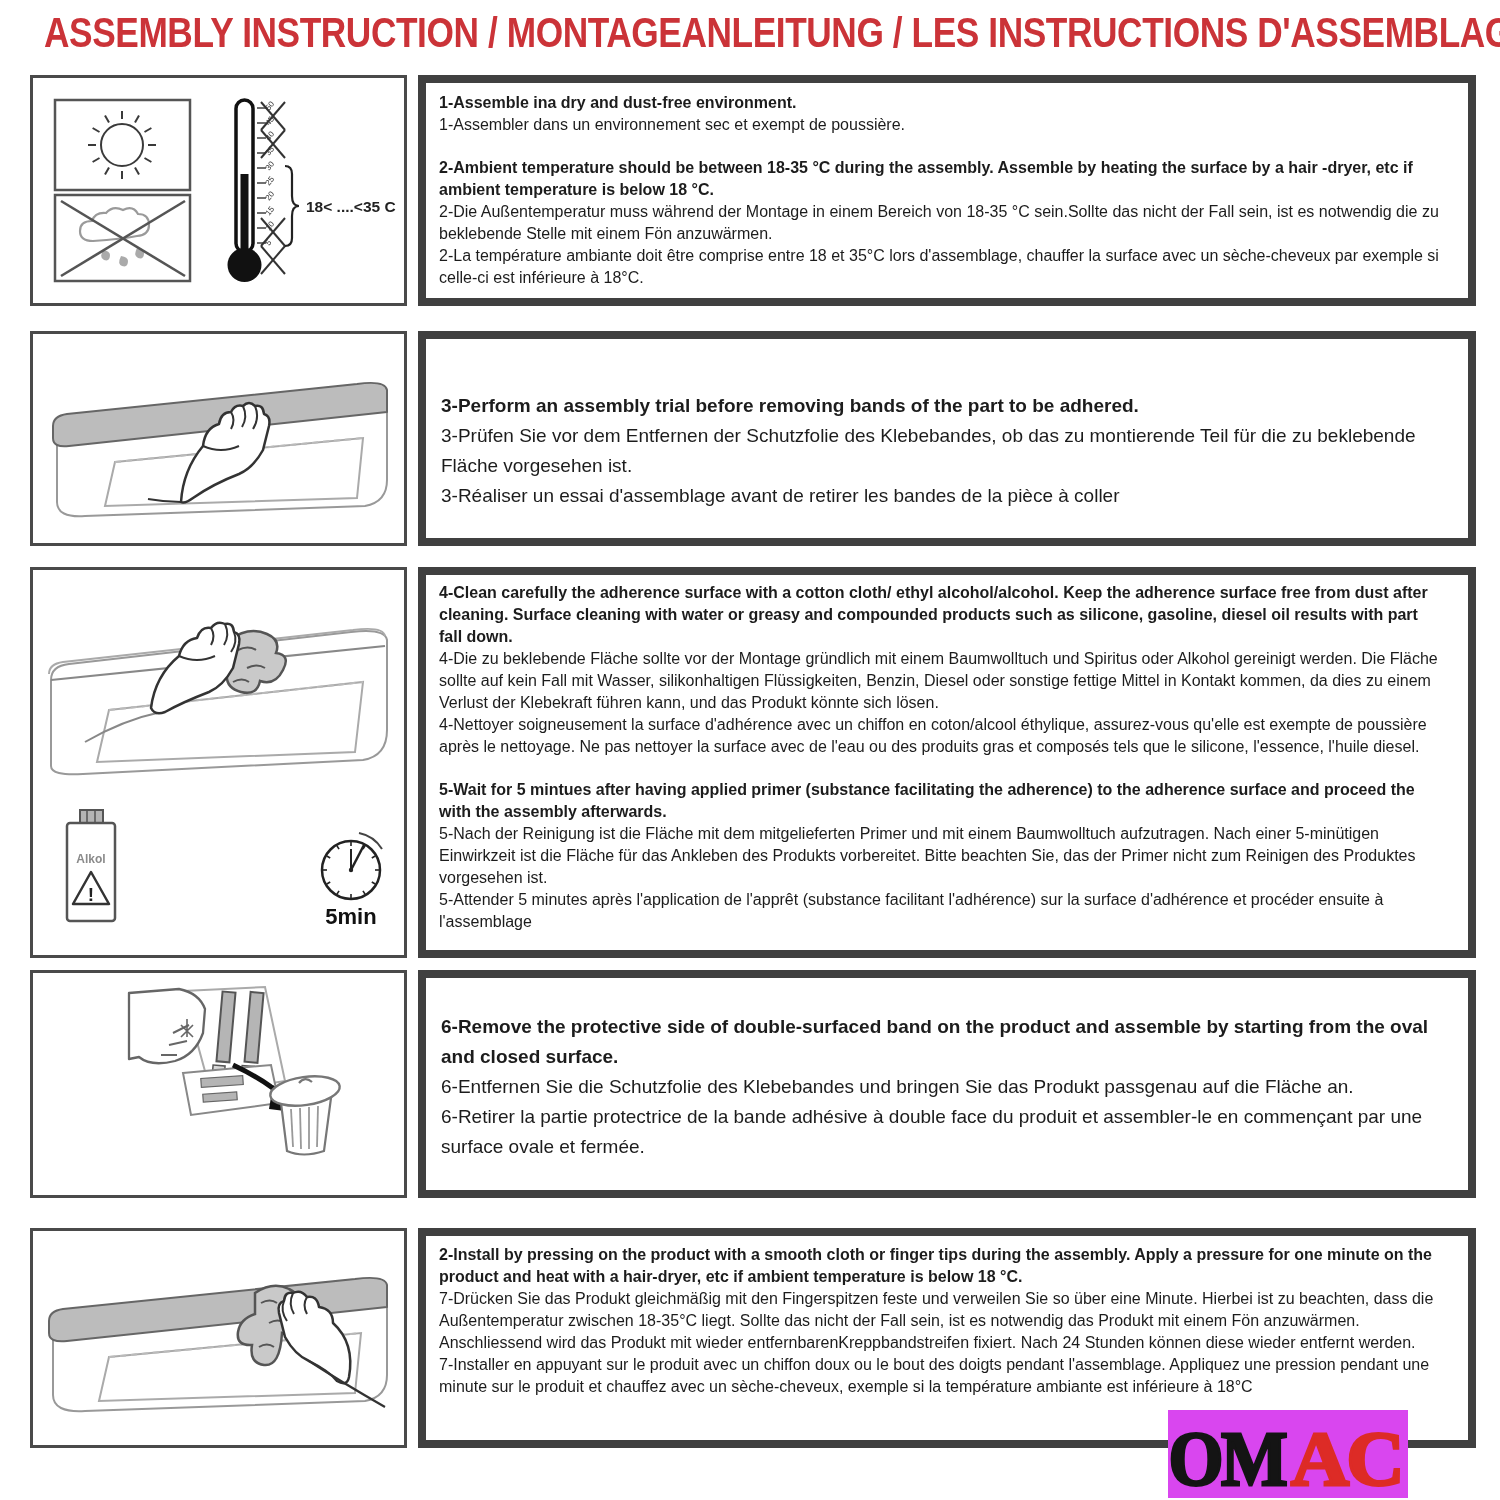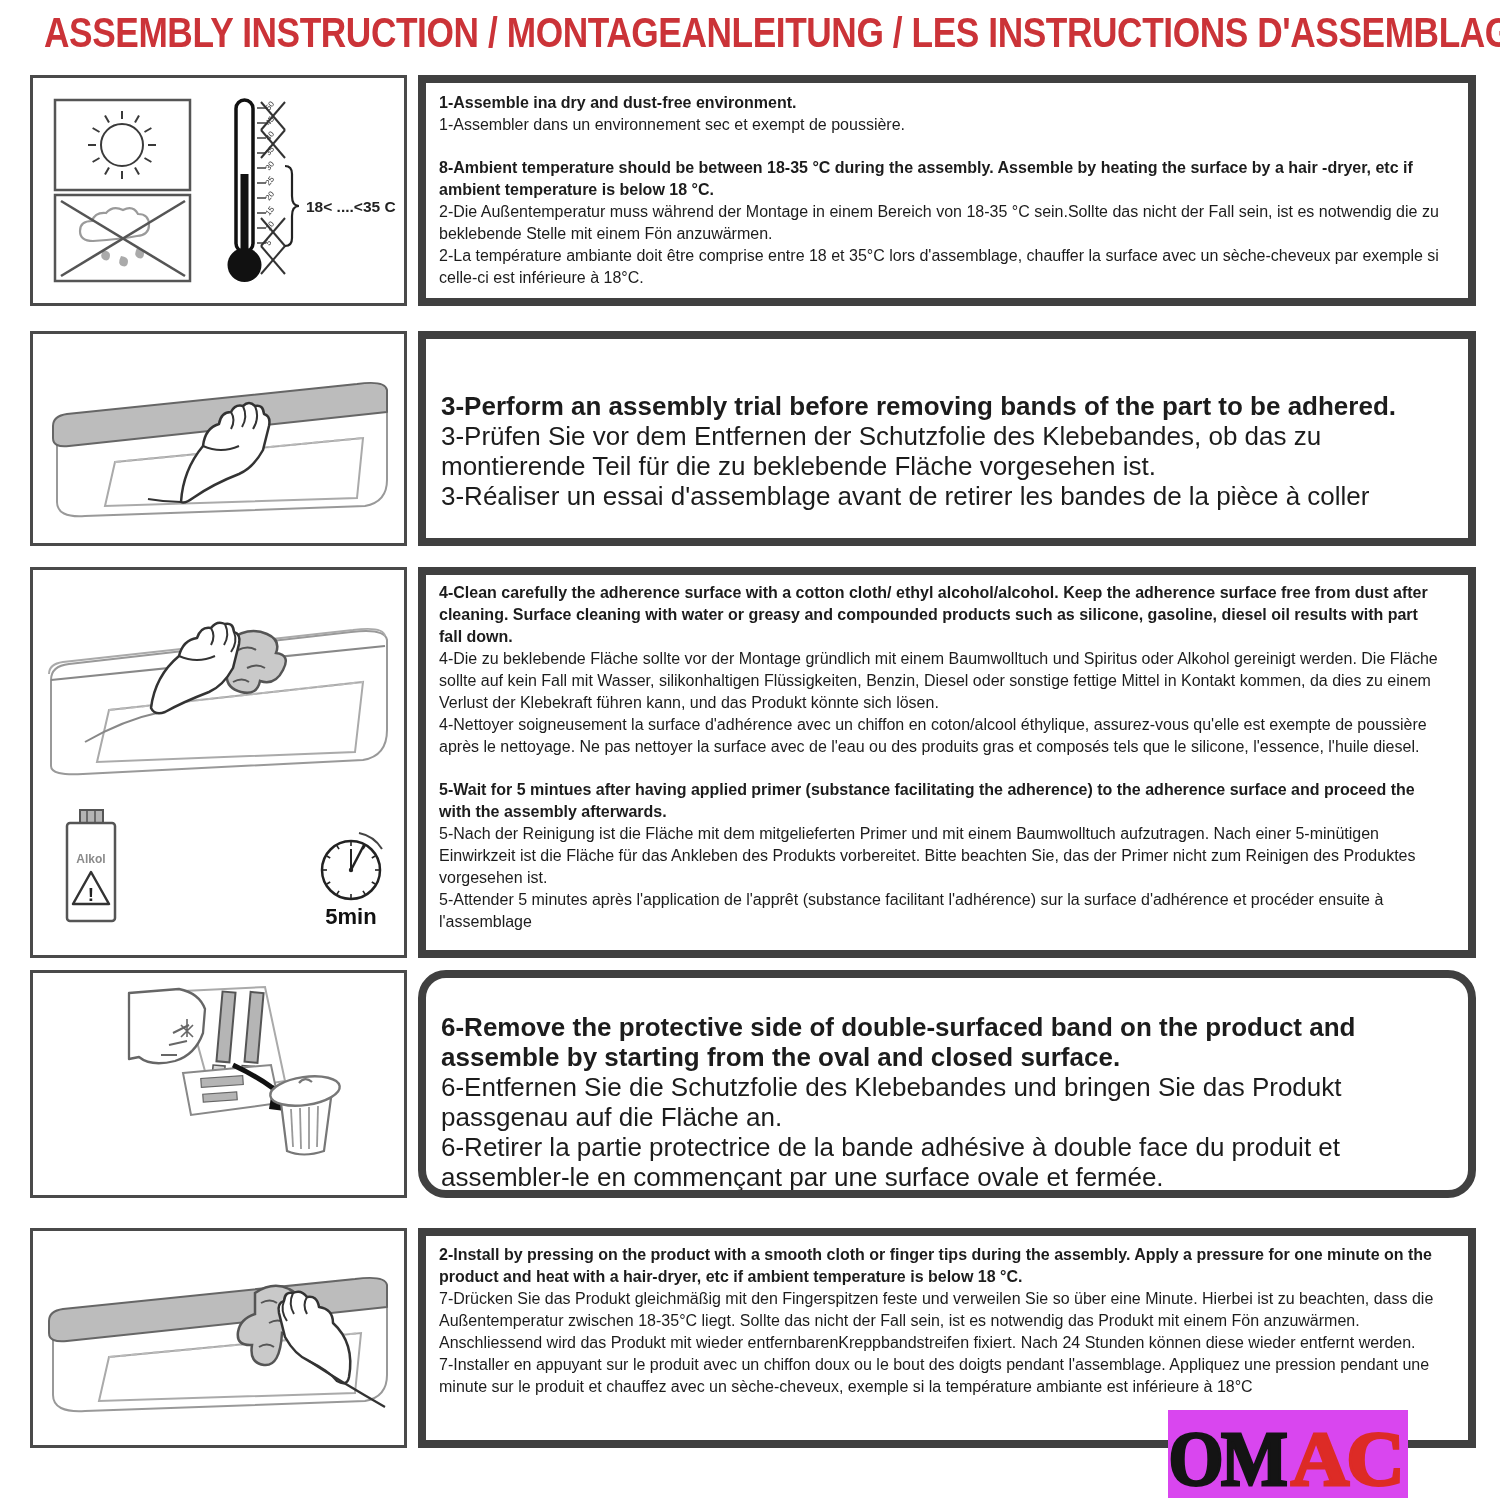--- a/index.html
+++ b/index.html
@@ -5,33 +5,33 @@
   html,body{margin:0;padding:0;background:#fff;}
   .page{position:relative;width:1500px;height:1500px;background:#fff;overflow:hidden;
         font-family:"Liberation Sans", sans-serif;color:#1c1c1c;}
   .title{position:absolute;left:44px;top:8px;font-size:43px;font-weight:bold;
          letter-spacing:-0.5px;white-space:nowrap;transform:scaleX(.82);transform-origin:left top;}
   .illus{position:absolute;left:30px;width:377px;border:3px solid #4a4a4a;background:#fff;box-sizing:border-box;}
   .tbox{position:absolute;left:418px;width:1058px;border:8px solid #404040;background:#fff;
         box-sizing:border-box;overflow:hidden;}
   .tbox p{margin:0;}
   .small{font-size:16px;line-height:22px;}
-  .big{font-size:26px;line-height:30px;}
+  .big{font-size:19px;line-height:30px;}
   .b{font-weight:bold;}
   .gap{height:21px;}
   
   .r1{top:75px;height:231px;}
   .r2{top:331px;height:215px;}
   .r3{top:567px;height:391px;}
   .r4{top:970px;height:228px;}
   .r5{top:1228px;height:220px;}
   .tbox.r1{padding:9px 16px 0 13px;}
   .tbox.r2{padding:52px 20px 0 15px;}
   .tbox.r3{padding:7px 28px 0 13px;}
-  .tbox.r4{padding:34px 20px 0 15px;border-radius:28px;}
+  .tbox.r4{padding:34px 20px 0 15px;}
   .tbox.r5{padding:8px 16px 0 13px;}
   svg{display:block;}
   .logo{position:absolute;left:1168px;top:1410px;width:240px;height:88px;background:#d946ef;font-family:Liberation Serif, serif;}
   .ln{stroke:#3a3a3a;stroke-width:2;fill:none;}
 </style>
 </head>
 <body>
 
 <div class="page">
 
@@ -109,21 +109,21 @@
         </g>
         <path d="M252,88 Q259,88 259,96 L259,118 Q259,128 266,128 Q259,128 259,138 L259,160 Q259,168 252,168" fill="none" stroke="#222" stroke-width="2.2"></path>
         <text x="273" y="134" font-size="15.5" font-weight="bold" fill="#222">18&lt; ....&lt;35 C</text>
       </g>
     </svg>
   </div>
   <div class="tbox r1 small">
     <p class="b">1-Assemble ina dry and dust-free environment.</p>
     <p>1-Assembler dans un environnement sec et exempt de poussière.</p>
     <div class="gap"></div>
-    <p class="b">8-Ambient temperature should be between 18-35 °C  during the assembly. Assemble by heating the surface by a hair -dryer, etc if ambient temperature is below 18 °C.</p>
+    <p class="b">2-Ambient temperature should be between 18-35 °C  during the assembly. Assemble by heating the surface by a hair -dryer, etc if ambient temperature is below 18 °C.</p>
     <p>2-Die Außentemperatur muss während der Montage in einem Bereich von 18-35 °C  sein.Sollte das nicht der Fall sein, ist es notwendig die zu beklebende Stelle mit einem Fön anzuwärmen.</p>
     <p>2-La température ambiante doit être comprise entre 18 et 35°C lors d'assemblage, chauffer la surface avec un sèche-cheveux par exemple si celle-ci est inférieure à 18°C.</p>
   </div>
 
   <div class="illus r2">
     <svg width="371" height="209" viewBox="0 0 371 209">
       <g>
         <path d="M24,168 L24,104 Q24,92 40,90 L320,60 Q352,56 354,68 L354,146 Q354,168 332,172 L52,182 Q24,184 24,168 Z" fill="#fff" stroke="#999" stroke-width="2"></path>
         <path d="M20,92 Q20,82 34,80 L324,50 Q352,46 354,56 L354,78 L36,112 Q20,114 20,104 Z" fill="#bcbcbc" stroke="#666" stroke-width="2" stroke-linejoin="round"></path>
         <polygon points="82,128 330,104 324,164 72,172" fill="none" stroke="#aaa" stroke-width="2"></polygon>

